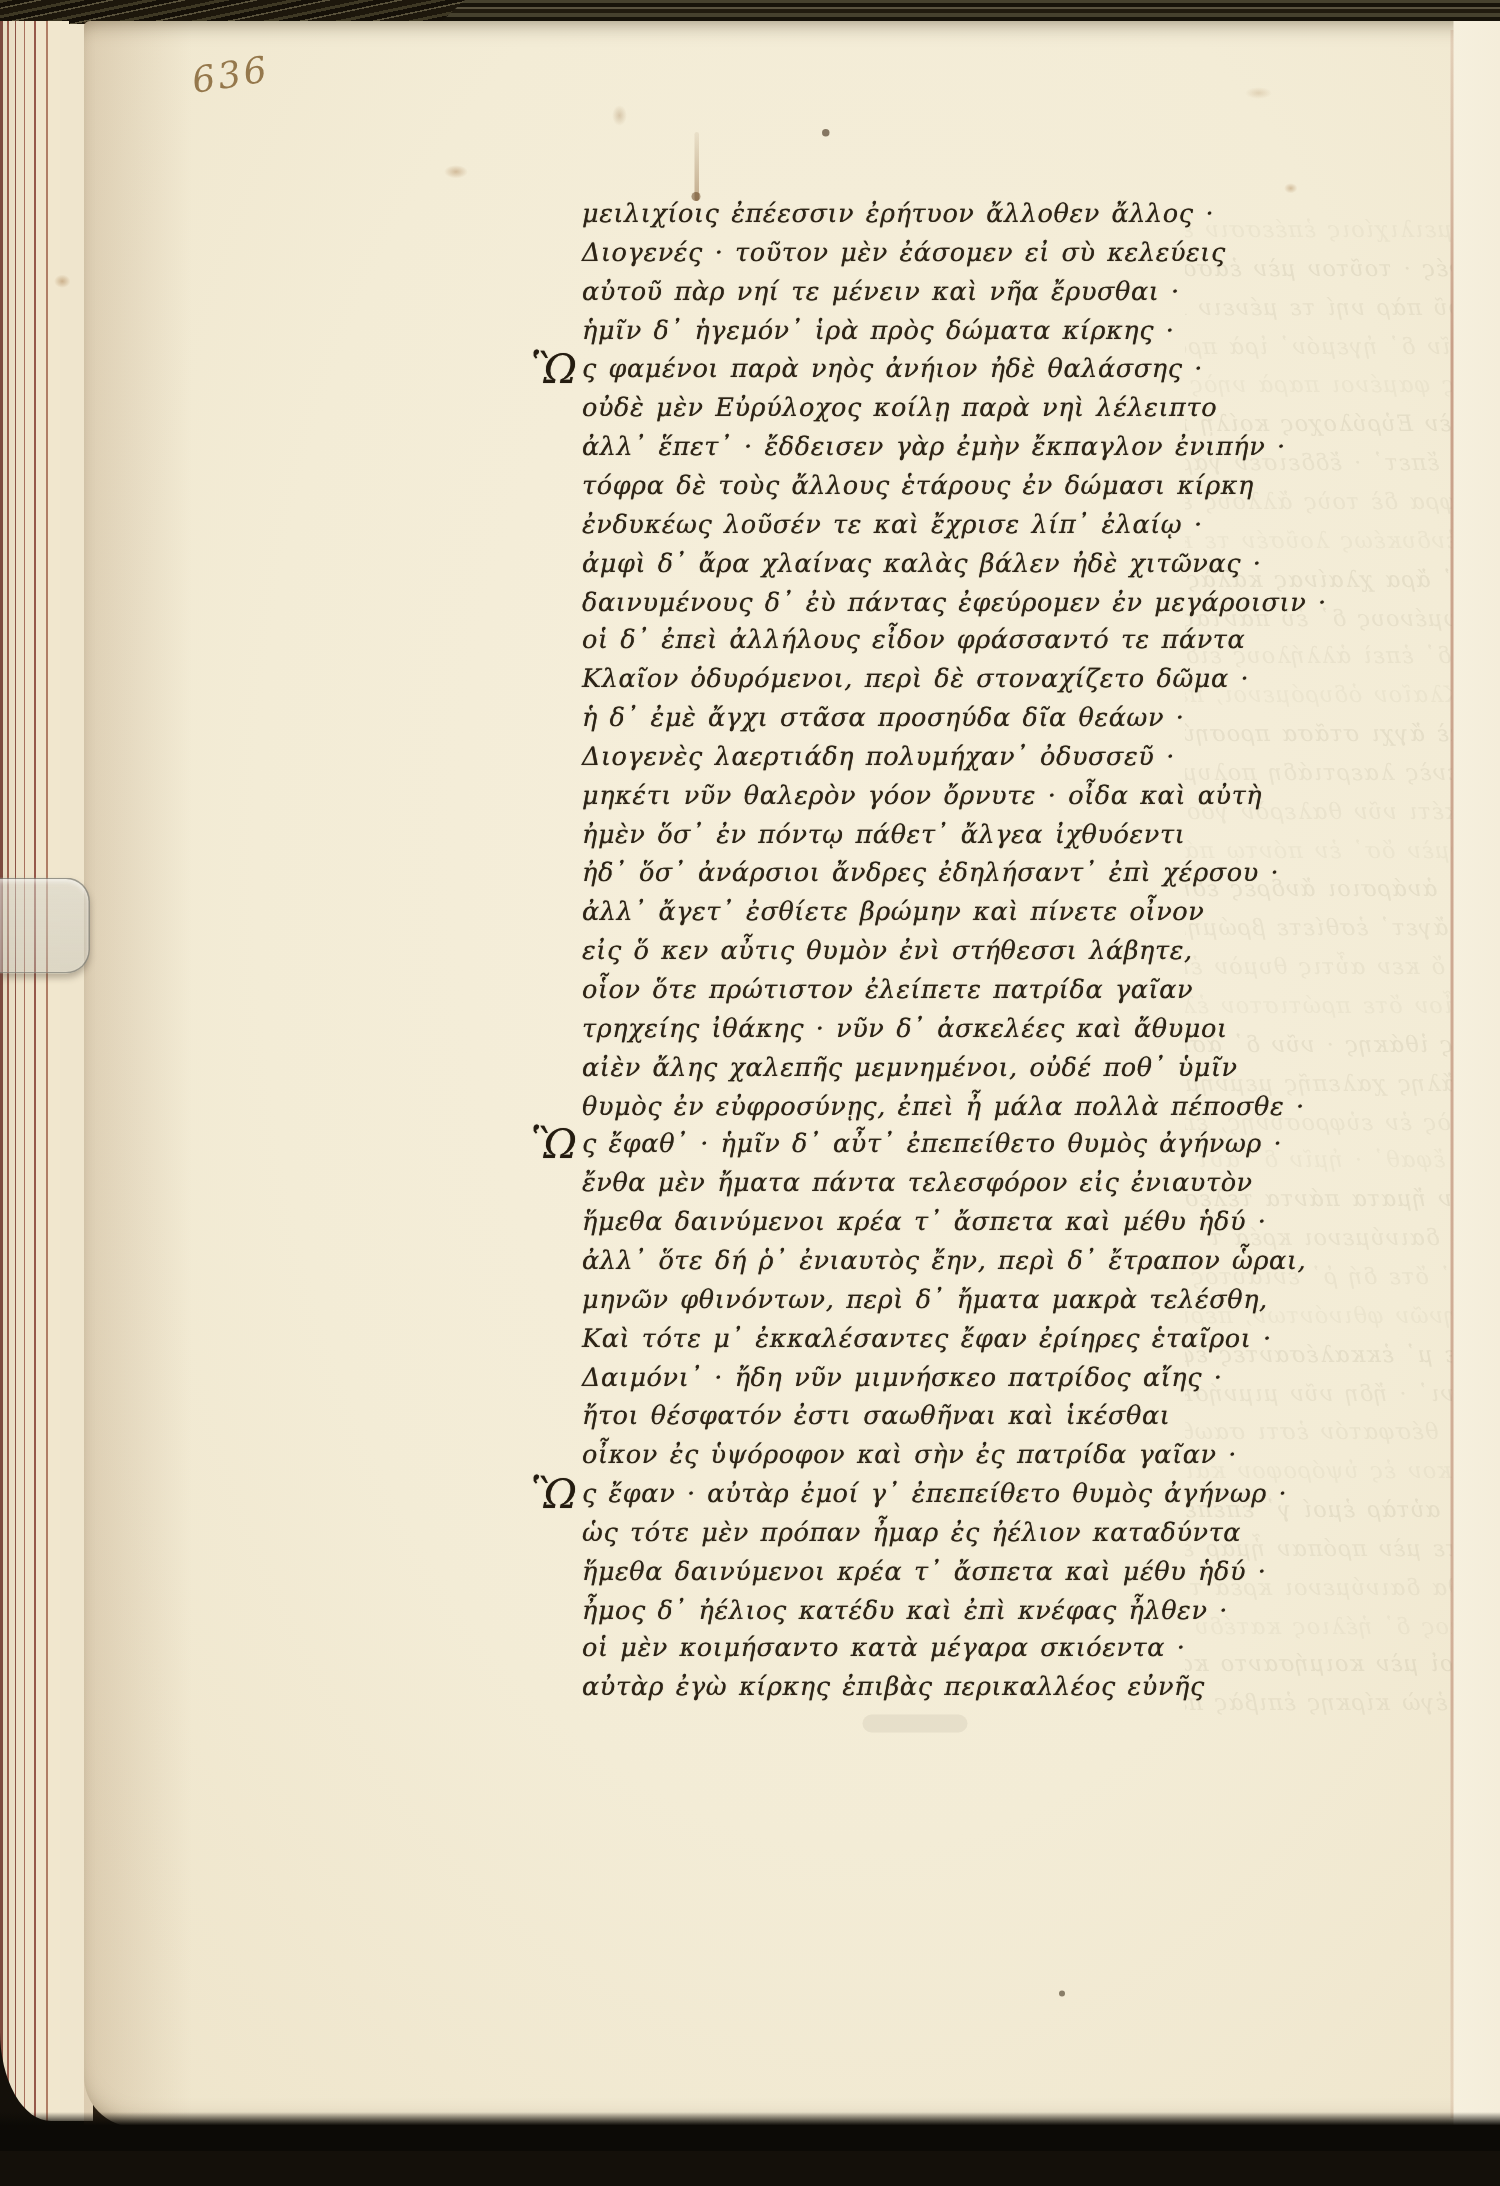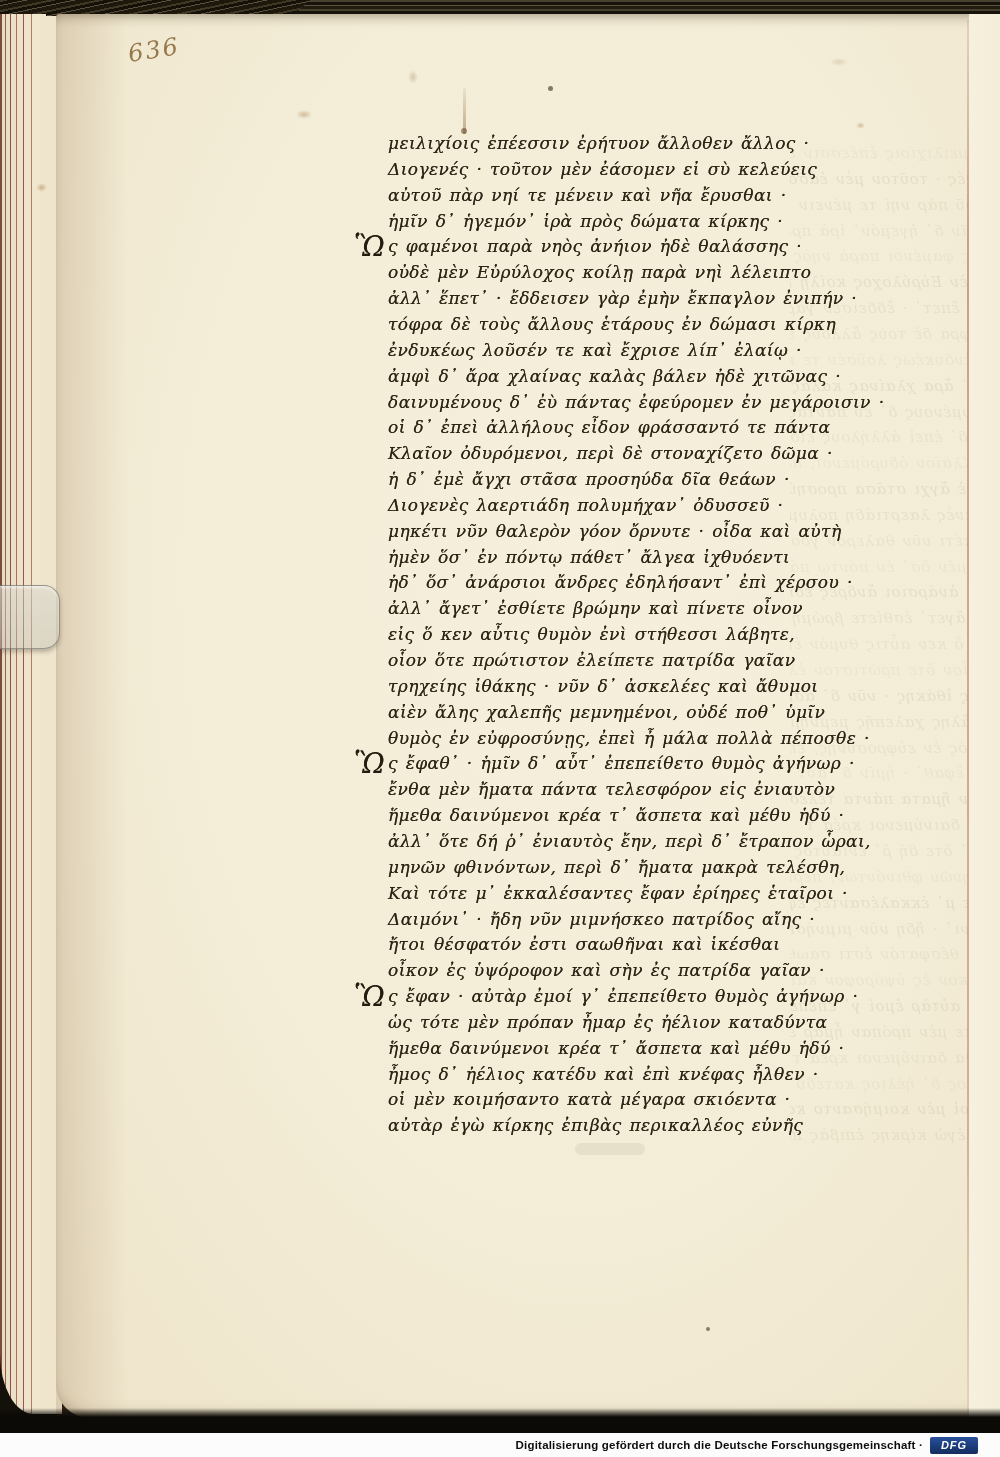--- a/index.html
+++ b/index.html
@@ -280,18 +280,14 @@
     <div class="stain s6"></div>
     <div class="stain s7"></div>
     <div class="stain s8"></div>
     <div class="stain s9"></div>
   </div>
 
   <div class="clip-tab"></div>
 
   <div class="bottom-dark"></div>
 
-  <div class="footer">
-    <span class="credit">Digitalisierung gefördert durch die Deutsche Forschungsgemeinschaft ·</span>
-    <span class="dfg-logo">DFG</span>
-  </div>
 
 </div>
 
 </body></html>

